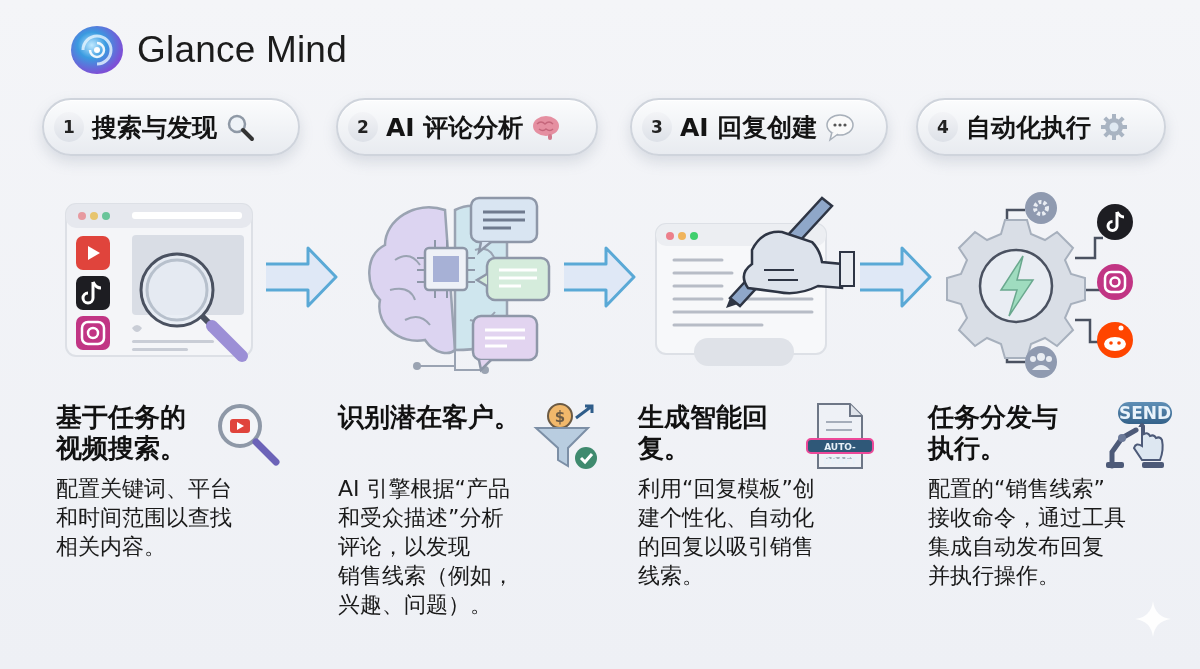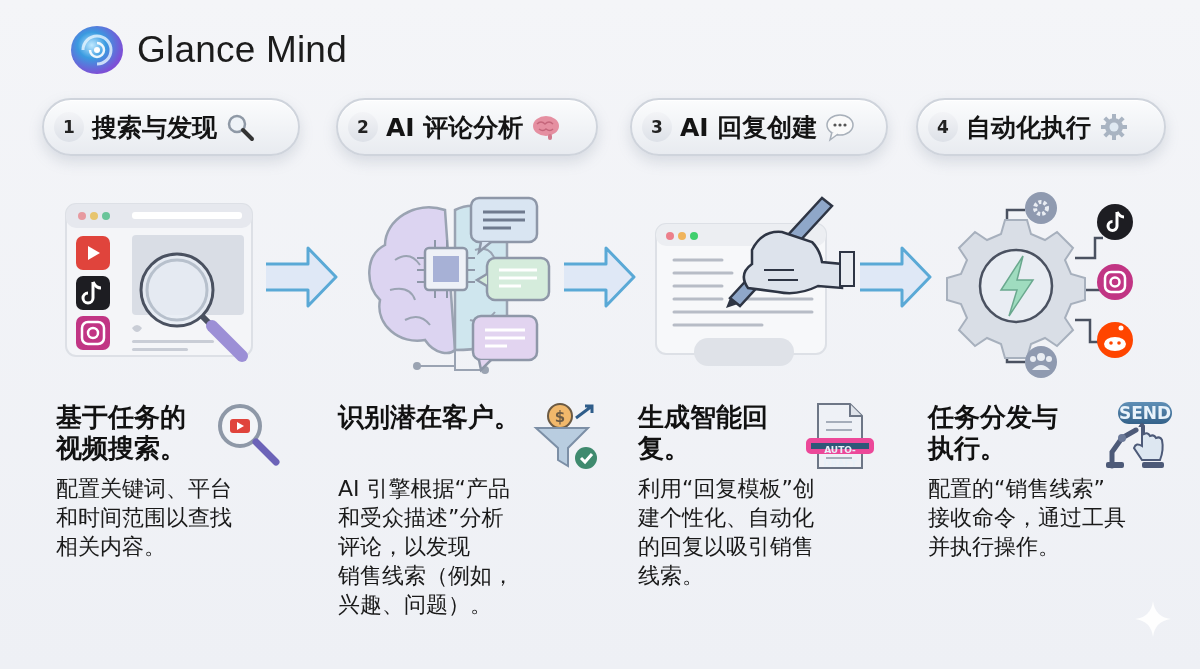--- a/index.html
+++ b/index.html
@@ -317,31 +317,32 @@
 <div class="col-icon" style="left:806px;top:402px;width:68px;height:72px;">
   <svg style="position:absolute;left:10px;top:0;" width="48" height="68" viewBox="0 0 48 68">
     <path d="M2 2 H34 L46 14 V66 H2 Z" fill="#eef1f6" stroke="#6d7686" stroke-width="2"></path>
     <path d="M34 2 V14 H46" fill="#dfe3ea" stroke="#6d7686" stroke-width="2"></path>
     <g stroke="#a5adba" stroke-width="2">
         <line x1="10" y1="20" x2="36" y2="20"></line>
         <line x1="10" y1="28" x2="36" y2="28"></line>
         <line x1="10" y1="56" x2="36" y2="56"></line>
       </g>
   </svg>
-  <div style="position:absolute;left:0;top:36px;width:68px;height:16px;border-radius:5px;background:#2f5878;border:5px solid #ec4899;color:#e8f1f8;font-size:9px;font-weight:bold;line-height:14px;text-align:center;">AUTO-DRAFT</div>
+  <div style="position:absolute;left:0;top:36px;width:68px;height:16px;border-radius:5px;background:#2f5878;border:2px solid #ec4899;color:#e8f1f8;font-size:9px;font-weight:bold;line-height:14px;text-align:center;">AUTO-DRAFT</div>
 </div>
 
 <div class="col" style="left:928px;width:260px;">
   <div class="col-title">
     <div>任务分发与</div>
     <div>执行。</div>
   </div>
   <div class="col-desc">
     <div>配置的“销售线索”</div>
     <div>接收命令，通过工具</div>
+    <div>集成自动发布回复</div>
     <div>并执行操作。</div>
   </div>
 </div>
 <div class="col-icon" style="left:1106px;top:402px;width:66px;height:68px;">
   <div style="position:absolute;left:12px;top:0;width:54px;height:22px;border-radius:11px;background:linear-gradient(180deg,#5f8fb6,#34628a);color:#e9f3fb;font-size:17px;font-weight:bold;line-height:22px;text-align:center;">SEND</div>
   <svg style="position:absolute;left:0;top:16px;" width="66" height="52" viewBox="0 0 66 52">
     <path d="M6 48 V34 L16 20 L30 12" fill="none" stroke="#4d5a78" stroke-width="5" stroke-linecap="round"></path>
     <circle cx="16" cy="20" r="4" fill="#6c7a99"></circle>
     <rect x="0" y="44" width="18" height="6" rx="2" fill="#4d5a78"></rect>
     <path d="M36 8 V28 q-6 -4 -8 2 l8 12 h18 q4 -10 2 -20 q-2 -4 -6 -2 q-2 -4 -6 -2 q-2 -4 -6 -2 V8 q-2 -4 -4 0 z" fill="#dde7f1" stroke="#4d5a78" stroke-width="2"></path>

